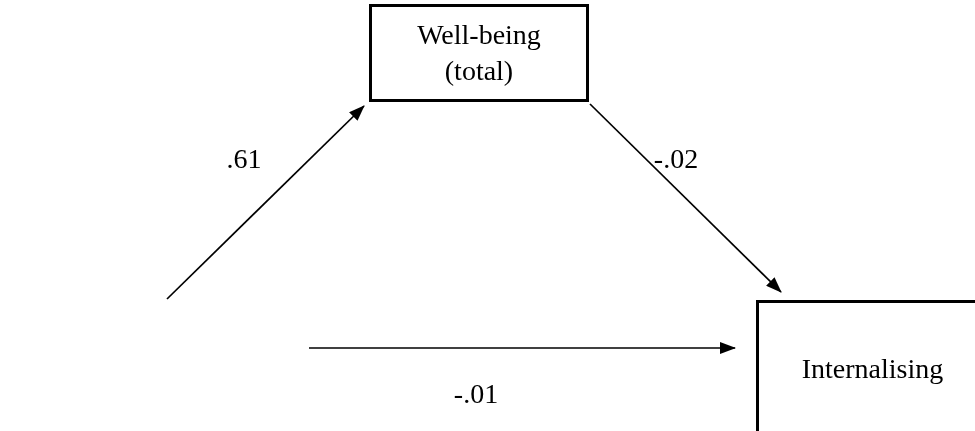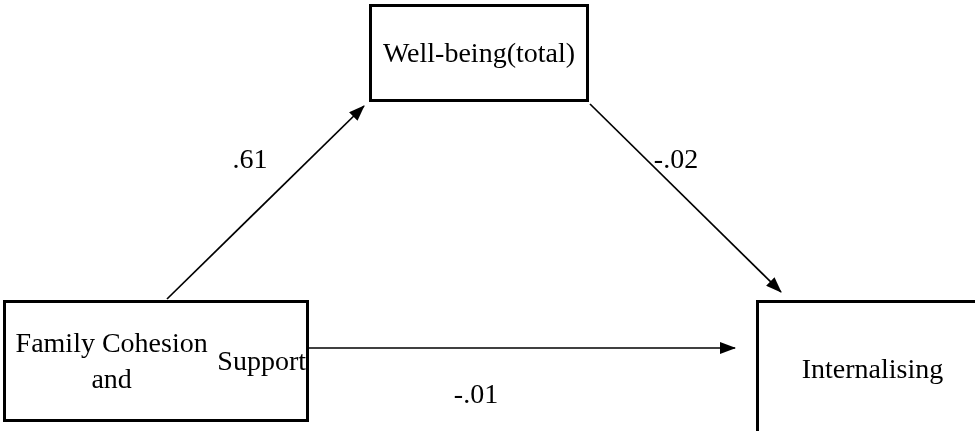--- a/index.html
+++ b/index.html
@@ -22,21 +22,21 @@
     top: 0;
     width: 975px;
     height: 431px;
   }
   .node {
     position: absolute;
     box-sizing: border-box;
     border: 3px solid #000000;
     background: #ffffff;
     display: flex;
-    flex-direction: row;
+    flex-direction: column;
     align-items: center;
     justify-content: center;
     text-align: center;
     font-size: 28px;
     line-height: 1.28;
   }
   .node-wellbeing {
     left: 369px;
     top: 4px;
     width: 220px;
@@ -54,21 +54,21 @@
     width: 233px;
     height: 138px;
   }
   .edge-label {
     position: absolute;
     font-size: 28px;
     line-height: 1;
     transform: translate(-50%, -50%);
     white-space: nowrap;
   }
-  .edge-label-a { left: 250px; top: 159px; }
+  .edge-label-a { left: 244px; top: 159px; }
   .edge-label-b { left: 676px; top: 159px; }
   .edge-label-c { left: 476px; top: 394px; }
 </style>
 </head>
 <body>
 
 <div class="canvas">
 
   <svg class="arrow-layer" width="975" height="431" viewBox="0 0 975 431" xmlns="http://www.w3.org/2000/svg">
     <defs>
@@ -79,24 +79,20 @@
     <line x1="167" y1="299" x2="364" y2="106" stroke="#000000" stroke-width="1.7" marker-end="url(#arrowhead)"></line>
     <line x1="590" y1="104" x2="781" y2="292" stroke="#000000" stroke-width="1.7" marker-end="url(#arrowhead)"></line>
     <line x1="309" y1="348" x2="735" y2="348" stroke="#000000" stroke-width="1.7" marker-end="url(#arrowhead)"></line>
   </svg>
 
   <div class="node node-wellbeing">
     <span>Well-being</span>
     <span>(total)</span>
   </div>
 
-  <div class="node node-family">
-    <span>Family Cohesion and</span>
-    <span>Support</span>
-  </div>
 
   <div class="node node-internalising">
     <span>Internalising</span>
   </div>
 
   <div class="edge-label edge-label-a">.61</div>
   <div class="edge-label edge-label-b">-.02</div>
   <div class="edge-label edge-label-c">-.01</div>
 
 </div>

